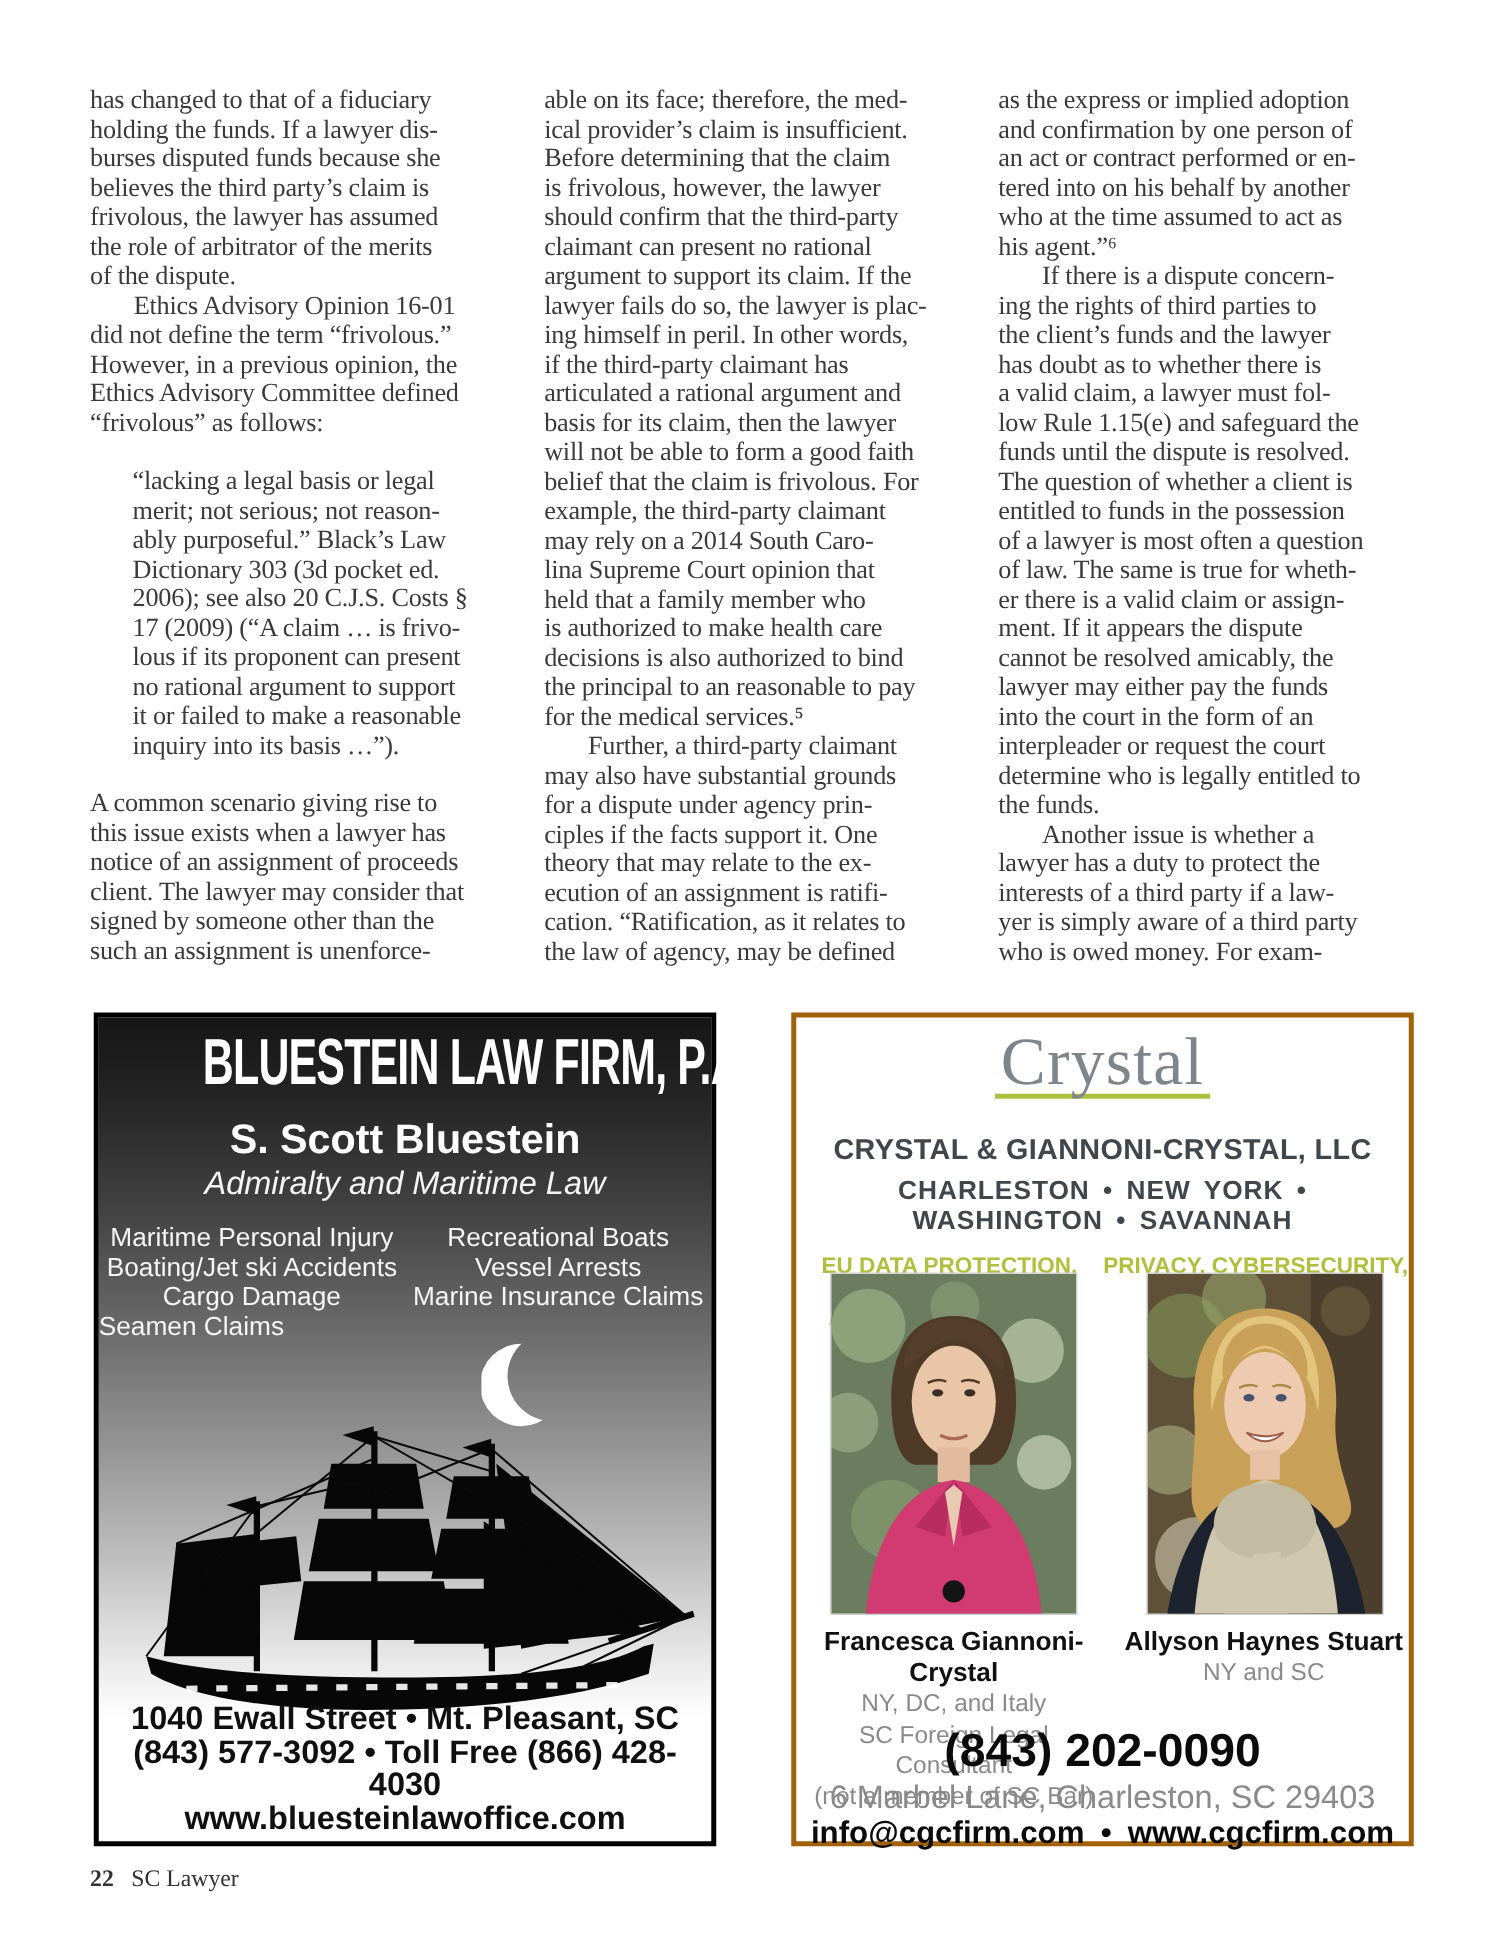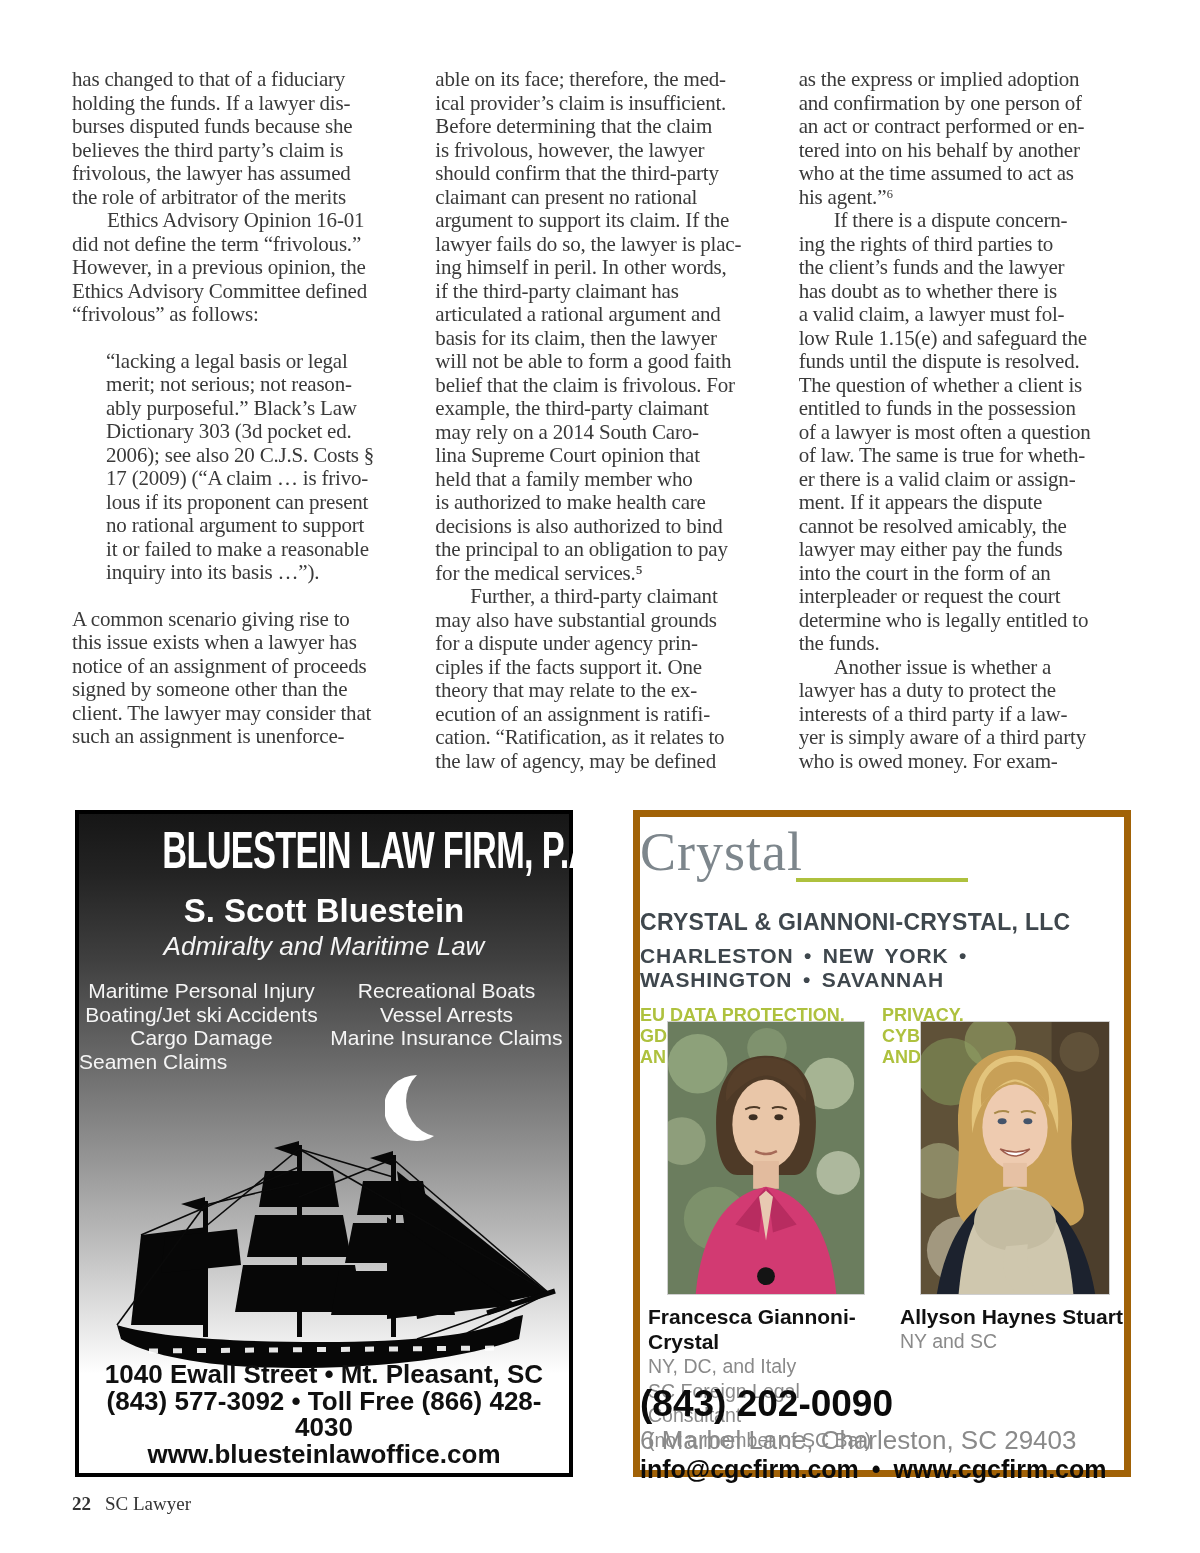--- a/index.html
+++ b/index.html
@@ -29,22 +29,22 @@
                  font-size:21px;line-height:23.5px;text-align:center;}
   .blue-services>div{flex:1;}
   .blue-services-center{position:absolute;top:236px;width:100%;text-align:left;color:#f5f5f5;
                         font-size:21px;}
   .moon{position:absolute;left:306px;top:254px;width:74px;height:76px;}
   .ship{position:absolute;left:8px;top:273px;width:480px;height:302px;}
   .blue-address{position:absolute;bottom:6px;width:100%;text-align:center;color:#101010;
                 font-weight:bold;font-size:26px;line-height:26.5px;}
 
   
-  .ad-crystal{position:absolute;left:633px;top:810px;width:498px;height:667px;border:7px solid #a16207;
-              box-sizing:border-box;background:#fff;text-align:left;
+  .ad-crystal{position:absolute;left:633px;top:810px;width:498px;height:667px;border:4px solid #a16207;
+              box-sizing:border-box;background:#fff;text-align:center;
               font-family:"Liberation Sans","DejaVu Sans",sans-serif;}
   .c-logo-wrap{position:relative;height:66px;margin-top:5px;}
   .c-logo{position:relative;z-index:1;font-family:"Liberation Serif","DejaVu Serif",serif;
           font-size:54px;line-height:60px;color:#7d868c;letter-spacing:1px;}
   .c-underline{position:absolute;top:56px;left:50%;transform:translateX(-50%);
                width:172px;height:4px;background:var(--green);z-index:0;}
   .c-firm{margin-top:21px;font-size:23px;font-weight:bold;color:var(--charcoal);letter-spacing:0.3px;}
   .c-tagline{margin-top:4px;font-size:20px;font-weight:bold;color:var(--green);}
   .c-cities{margin-top:8px;font-size:21px;font-weight:bold;color:var(--charcoal);
             letter-spacing:0.8px;word-spacing:4px;}
@@ -74,20 +74,21 @@
 
   <div class="article">
     <div class="col">
         <div class="block">
           <div class="line">has changed to that of a fiduciary</div>
           <div class="line">holding the funds. If a lawyer dis-</div>
           <div class="line">burses disputed funds because she</div>
           <div class="line">believes the third party’s claim is</div>
           <div class="line">frivolous, the lawyer has assumed</div>
           <div class="line">the role of arbitrator of the merits</div>
+          <div class="line">of the dispute.</div>
         </div>
         <div class="block indent">
           <div class="line">Ethics Advisory Opinion 16-01</div>
           <div class="line">did not define the term “frivolous.”</div>
           <div class="line">However, in a previous opinion, the</div>
           <div class="line">Ethics Advisory Committee defined</div>
           <div class="line">“frivolous” as follows:</div>
         </div>
         <div class="block quote">
           <div class="line">“lacking a legal basis or legal</div>
@@ -98,22 +99,22 @@
           <div class="line">17 (2009) (“A claim … is frivo-</div>
           <div class="line">lous if its proponent can present</div>
           <div class="line">no rational argument to support</div>
           <div class="line">it or failed to make a reasonable</div>
           <div class="line">inquiry into its basis …”).</div>
         </div>
         <div class="block">
           <div class="line">A common scenario giving rise to</div>
           <div class="line">this issue exists when a lawyer has</div>
           <div class="line">notice of an assignment of proceeds</div>
+          <div class="line">client. The lawyer may consider that</div>
           <div class="line">signed by someone other than the</div>
-          <div class="line">client. The lawyer may consider that</div>
           <div class="line">such an assignment is unenforce-</div>
         </div>
       </div>
     <div class="col">
         <div class="block">
           <div class="line">able on its face; therefore, the med-</div>
           <div class="line">ical provider’s claim is insufficient.</div>
           <div class="line">Before determining that the claim</div>
           <div class="line">is frivolous, however, the lawyer</div>
           <div class="line">should confirm that the third-party</div>
@@ -125,21 +126,21 @@
           <div class="line">articulated a rational argument and</div>
           <div class="line">basis for its claim, then the lawyer</div>
           <div class="line">will not be able to form a good faith</div>
           <div class="line">belief that the claim is frivolous. For</div>
           <div class="line">example, the third-party claimant</div>
           <div class="line">may rely on a 2014 South Caro-</div>
           <div class="line">lina Supreme Court opinion that</div>
           <div class="line">held that a family member who</div>
           <div class="line">is authorized to make health care</div>
           <div class="line">decisions is also authorized to bind</div>
-          <div class="line">the principal to an obligation to pay</div>
+          <div class="line">the principal to an reasonable to pay</div>
           <div class="line">for the medical services.⁵</div>
         </div>
         <div class="block indent">
           <div class="line">Further, a third-party claimant</div>
           <div class="line">may also have substantial grounds</div>
           <div class="line">for a dispute under agency prin-</div>
           <div class="line">ciples if the facts support it. One</div>
           <div class="line">theory that may relate to the ex-</div>
           <div class="line">ecution of an assignment is ratifi-</div>
           <div class="line">cation. “Ratification, as it relates to</div>

